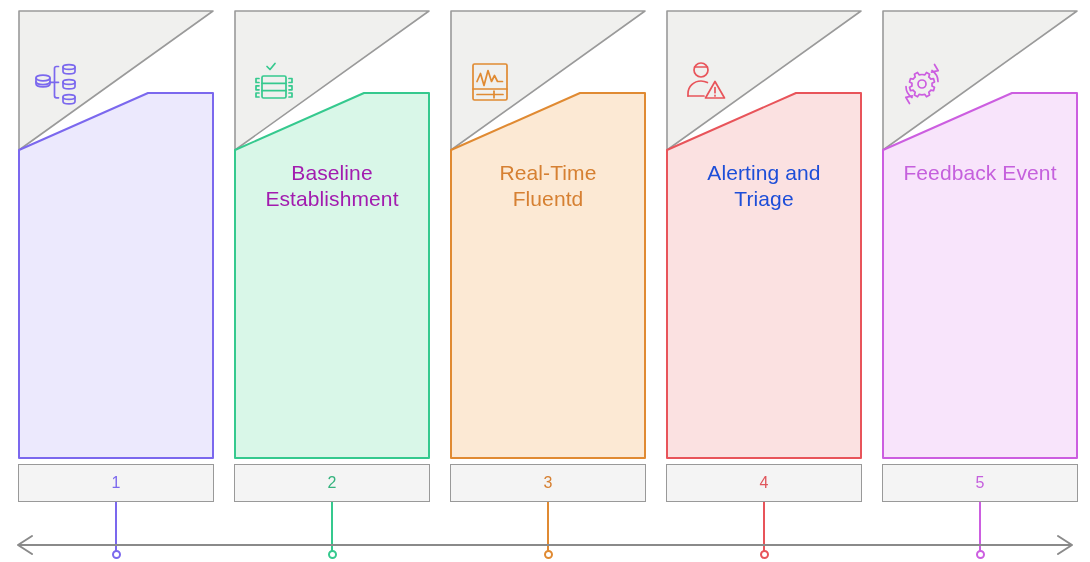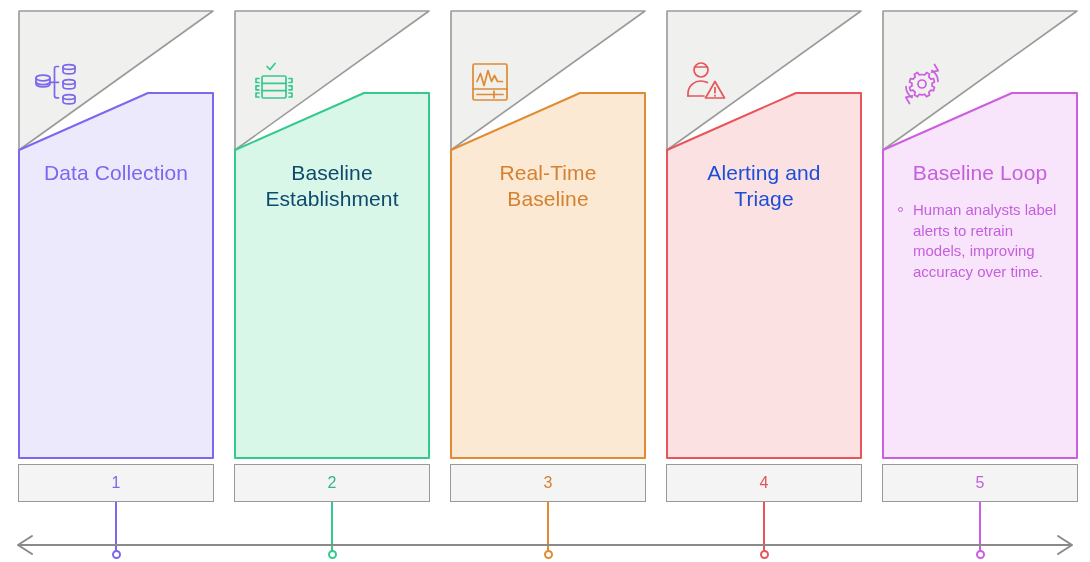--- a/index.html
+++ b/index.html
@@ -149,21 +149,20 @@
             <path d="M18 26.3h4.5M22.5 26.3V12.5c0-1.1.9-2 2-2h2M22.5 26.3v13.5c0 1.1.9 2 2 2h2M22.5 26.3h4" fill="none" stroke="#7b68ee" stroke-width="1.7" stroke-linecap="round" stroke-linejoin="round"></path>
             <ellipse cx="37" cy="11" rx="6" ry="2.4" fill="none" stroke="#7b68ee" stroke-width="1.7" stroke-linecap="round" stroke-linejoin="round"></ellipse>
             <path d="M31 11v4.4c0 1.3 2.7 2.4 6 2.4s6-1.1 6-2.4V11" fill="none" stroke="#7b68ee" stroke-width="1.7" stroke-linecap="round" stroke-linejoin="round"></path>
             <ellipse cx="37" cy="26" rx="6" ry="2.4" fill="none" stroke="#7b68ee" stroke-width="1.7" stroke-linecap="round" stroke-linejoin="round"></ellipse>
             <path d="M31 26v4.4c0 1.3 2.7 2.4 6 2.4s6-1.1 6-2.4V26" fill="none" stroke="#7b68ee" stroke-width="1.7" stroke-linecap="round" stroke-linejoin="round"></path>
             <ellipse cx="37" cy="41" rx="6" ry="2.4" fill="none" stroke="#7b68ee" stroke-width="1.7" stroke-linecap="round" stroke-linejoin="round"></ellipse>
             <path d="M31 41v4.4c0 1.3 2.7 2.4 6 2.4s6-1.1 6-2.4V41" fill="none" stroke="#7b68ee" stroke-width="1.7" stroke-linecap="round" stroke-linejoin="round"></path>
           </svg>
         </div>
         <div class="stage-text" style="color: rgb(123, 104, 238);">
-          <div class="stage-title">Data Collection</div>
         </div>
       </div>
       <div class="number-box" style="color: rgb(123, 104, 238);">
         <span>1</span>
       </div>
       <div class="connector" style="left: 96.75px; background: rgb(123, 104, 238);"></div>
       <div class="node-dot" style="left: 93.5px; border-color: rgb(123, 104, 238);"></div>
     </div>
     <div class="stage" style="left: 234px;">
       <div class="stage-body">
@@ -173,21 +172,21 @@
         </svg>
         <div class="icon-slot">
           <svg viewBox="0 0 52 52">
             <path d="M19 10.5l3 3 5-6" fill="none" stroke="#35c98e" stroke-width="1.7" stroke-linecap="round" stroke-linejoin="round"></path>
             <rect x="14" y="20" width="24" height="22" rx="1.5" fill="none" stroke="#35c98e" stroke-width="1.7" stroke-linecap="round" stroke-linejoin="round"></rect>
             <path d="M14 27.3h24M14 34.7h24" fill="none" stroke="#35c98e" stroke-width="1.7" stroke-linecap="round" stroke-linejoin="round"></path>
             <path d="M11 22.5H8v4h3M11 29.8H8v4h3M11 37H8v4h3" fill="none" stroke="#35c98e" stroke-width="1.7" stroke-linecap="round" stroke-linejoin="round"></path>
             <path d="M41 22.5h3v4h-3M41 29.8h3v4h-3M41 37h3v4h-3" fill="none" stroke="#35c98e" stroke-width="1.7" stroke-linecap="round" stroke-linejoin="round"></path>
           </svg>
         </div>
-        <div class="stage-text" style="color: #0c4a6e;">
+        <div class="stage-text" style="color: #a21caf;">
           <div class="stage-title">Baseline Establishment</div>
         </div>
       </div>
       <div class="number-box" style="color: rgb(53, 179, 126);">
         <span>2</span>
       </div>
       <div class="connector" style="left: 96.75px; background: rgb(53, 201, 142);"></div>
       <div class="node-dot" style="left: 93.5px; border-color: rgb(53, 201, 142);"></div>
     </div>
     <div class="stage" style="left: 450px;">
@@ -199,21 +198,21 @@
         <div class="icon-slot">
           <svg viewBox="0 0 52 52">
             <rect x="9" y="8" width="34" height="36" rx="1.5" fill="none" stroke="#e08a32" stroke-width="1.7" stroke-linecap="round" stroke-linejoin="round"></rect>
             <path d="M9 33h34" fill="none" stroke="#e08a32" stroke-width="1.7" stroke-linecap="round" stroke-linejoin="round"></path>
             <path d="M13 25.5l3.5-8 3.5 12 4-15 3.5 11 3-6 3 6h5" fill="none" stroke="#e08a32" stroke-width="1.7" stroke-linecap="round" stroke-linejoin="round"></path>
             <path d="M13 38.5h26" fill="none" stroke="#e08a32" stroke-width="1.7" stroke-linecap="round" stroke-linejoin="round"></path>
             <path d="M30 35.2v6.6" fill="none" stroke="#e08a32" stroke-width="1.7" stroke-linecap="round" stroke-linejoin="round"></path>
           </svg>
         </div>
         <div class="stage-text" style="color: rgb(214, 128, 50);">
-          <div class="stage-title">Real-Time Baseline</div>
+          <div class="stage-title">Real-Time Fluentd</div>
         </div>
       </div>
       <div class="number-box" style="color: rgb(214, 128, 50);">
         <span>3</span>
       </div>
       <div class="connector" style="left: 96.75px; background: rgb(224, 138, 50);"></div>
       <div class="node-dot" style="left: 93.5px; border-color: rgb(224, 138, 50);"></div>
     </div>
     <div class="stage" style="left: 666px;">
       <div class="stage-body">
@@ -252,24 +251,21 @@
           <svg viewBox="0 0 52 52">
             <path d="M26 18.5c1 0 2 .1 2.9.4l1.6-2.4 3.1 1.7-.8 2.8c.8.6 1.4 1.3 1.9 2.1l2.8-.5 1 3.4-2.5 1.3c.1.9.1 1.8 0 2.7l2.5 1.3-1 3.4-2.8-.5c-.5.8-1.1 1.5-1.9 2.1l.8 2.8-3.1 1.7-1.6-2.4c-1.9.5-3.9.5-5.8 0l-1.6 2.4-3.1-1.7.8-2.8c-.8-.6-1.4-1.3-1.9-2.1l-2.8.5-1-3.4 2.5-1.3c-.1-.9-.1-1.8 0-2.7l-2.5-1.3 1-3.4 2.8.5c.5-.8 1.1-1.5 1.9-2.1l-.8-2.8 3.1-1.7 1.6 2.4c.9-.3 1.9-.4 2.9-.4z" fill="none" stroke="#cc5ee0" stroke-width="1.7" stroke-linecap="round" stroke-linejoin="round"></path>
             <circle cx="26" cy="28" r="4" fill="none" stroke="#cc5ee0" stroke-width="1.7" stroke-linecap="round" stroke-linejoin="round"></circle>
             <path d="M36 14.5c3.8 2.6 6 6.6 6 11" fill="none" stroke="#cc5ee0" stroke-width="1.7" stroke-linecap="round" stroke-linejoin="round"></path>
             <path d="M38.5 8.5l3.7 6.2-6.7 1.4" fill="none" stroke="#cc5ee0" stroke-width="1.7" stroke-linecap="round" stroke-linejoin="round"></path>
             <path d="M16 41.5c-3.8-2.6-6-6.6-6-11" fill="none" stroke="#cc5ee0" stroke-width="1.7" stroke-linecap="round" stroke-linejoin="round"></path>
             <path d="M13.5 47.5l-3.7-6.2 6.7-1.4" fill="none" stroke="#cc5ee0" stroke-width="1.7" stroke-linecap="round" stroke-linejoin="round"></path>
           </svg>
         </div>
         <div class="stage-text" style="color: rgb(197, 96, 221);">
-          <div class="stage-title">Baseline Loop</div>
-          <ul class="bullet-list">
-            <li class="bullet-item">Human analysts label alerts to retrain models, improving accuracy over time.</li>
-          </ul>
+          <div class="stage-title">Feedback Event</div>
         </div>
       </div>
       <div class="number-box" style="color: rgb(197, 96, 221);">
         <span>5</span>
       </div>
       <div class="connector" style="left: 96.75px; background: rgb(204, 94, 224);"></div>
       <div class="node-dot" style="left: 93.5px; border-color: rgb(204, 94, 224);"></div>
     </div>
     <svg id="axis" viewBox="0 0 1090 34" preserveAspectRatio="none">
     <line id="axis-line" x1="18" y1="17" x2="1072" y2="17" stroke="#8a8a8a" stroke-width="2"></line>

